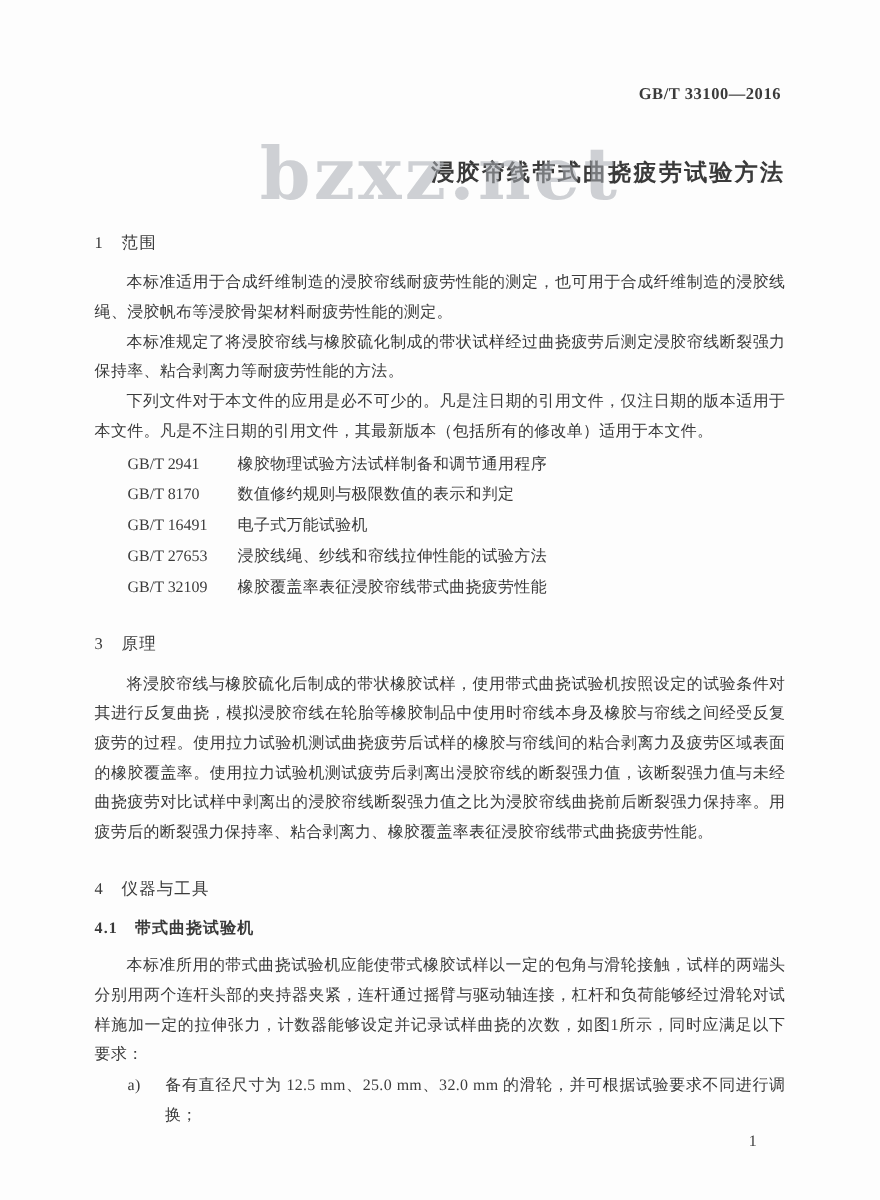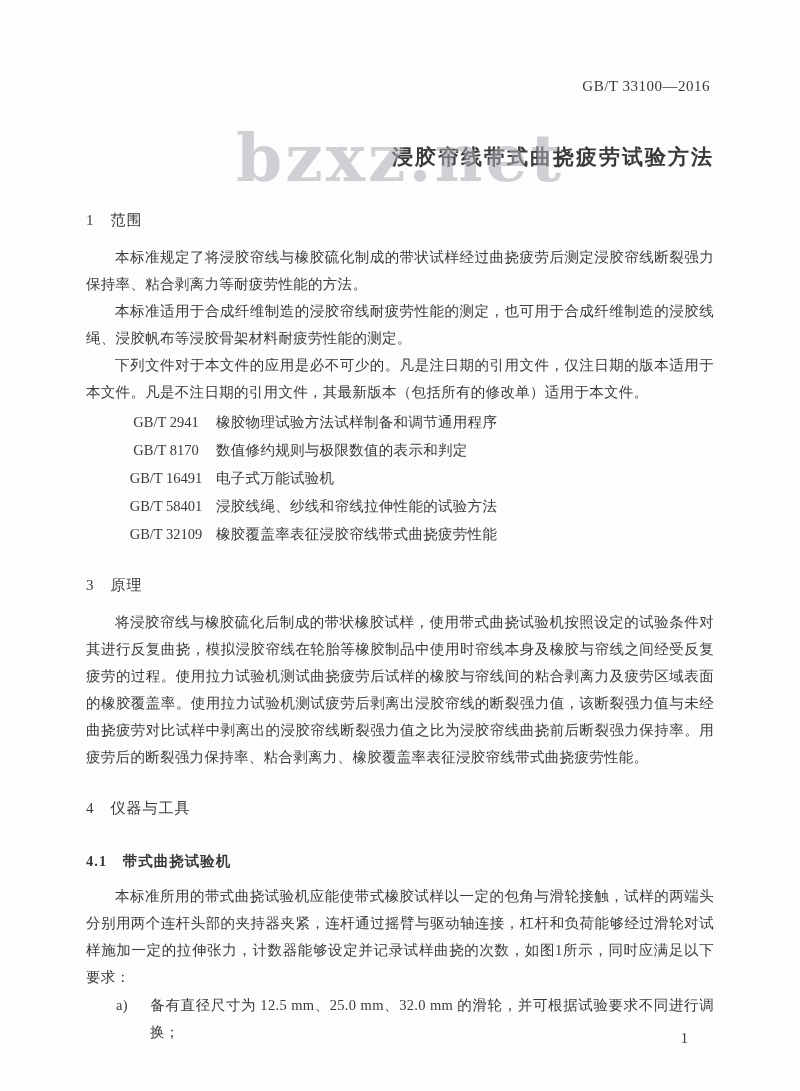--- a/index.html
+++ b/index.html
@@ -31,21 +31,21 @@
     color: #a9adb3;
     opacity: 0.55;
     z-index: 2;
     pointer-events: none;
     font-family: "DejaVu Serif", serif;
   }
 
   .std-number {
     text-align: right;
     font-size: 15px;
-    font-weight: normal;
+    font-weight: bold;
     letter-spacing: 0.5px;
     padding-right: 4px;
   }
 
   .doc-title {
     text-align: right;
     font-size: 21px;
     font-weight: bold;
     letter-spacing: 2px;
     margin-top: 48px;
@@ -59,21 +59,21 @@
     font-size: 15px;
     font-weight: normal;
     margin-top: 28px;
     margin-bottom: 14px;
     letter-spacing: 1px;
   }
 
   h3.sub-heading {
     font-size: 14.5px;
     font-weight: bold;
-    margin-top: 34px;
+    margin-top: 16px;
     margin-bottom: 12px;
     letter-spacing: 1px;
   }
 
   p.body-para {
     font-size: 14.5px;
     line-height: 27px;
     text-indent: 2em;
     text-align: justify;
     letter-spacing: 0.3px;
@@ -84,21 +84,20 @@
   .ref-row {
     font-size: 14.5px;
     line-height: 28px;
     padding-left: 30px;
     white-space: nowrap;
   }
 
   .ref-code {
     display: inline-block;
     min-width: 100px;
-    text-align: center;
   }
 
   .ref-title { letter-spacing: 0.3px; }
 
   .req-list { margin-top: 1px; }
 
   .req-item {
     font-size: 14.5px;
     line-height: 27px;
     padding-left: 64px;
@@ -128,38 +127,38 @@
 <div class="page">
 
   <div class="watermark">bzxz.net</div>
 
   <div class="std-number">GB/T 33100—2016</div>
 
   <h1 class="doc-title">浸胶帘线带式曲挠疲劳试验方法</h1>
 
   <section class="first-section">
     <h2 class="sec-heading">1　范围</h2>
+    <p class="body-para">本标准适用于合成纤维制造的浸胶帘线耐疲劳性能的测定，也可用于合成纤维制造的浸胶线绳、浸胶帆布等浸胶骨架材料耐疲劳性能的测定。</p>
     <p class="body-para">本标准规定了将浸胶帘线与橡胶硫化制成的带状试样经过曲挠疲劳后测定浸胶帘线断裂强力保持率、粘合剥离力等耐疲劳性能的方法。</p>
-    <p class="body-para">本标准适用于合成纤维制造的浸胶帘线耐疲劳性能的测定，也可用于合成纤维制造的浸胶线绳、浸胶帆布等浸胶骨架材料耐疲劳性能的测定。</p>
   </section>
 
   <section>
     <p class="body-para">下列文件对于本文件的应用是必不可少的。凡是注日期的引用文件，仅注日期的版本适用于本文件。凡是不注日期的引用文件，其最新版本（包括所有的修改单）适用于本文件。</p>
     <div class="ref-list">
       <div class="ref-row">
         <span class="ref-code">GB/T 2941</span><span class="ref-title">橡胶物理试验方法试样制备和调节通用程序</span>
       </div>
       <div class="ref-row">
         <span class="ref-code">GB/T 8170</span><span class="ref-title">数值修约规则与极限数值的表示和判定</span>
       </div>
       <div class="ref-row">
         <span class="ref-code">GB/T 16491</span><span class="ref-title">电子式万能试验机</span>
       </div>
       <div class="ref-row">
-        <span class="ref-code">GB/T 58401</span><span class="ref-title">浸胶线绳、纱线和帘线拉伸性能的试验方法</span>
+        <span class="ref-code">GB/T 27653</span><span class="ref-title">浸胶线绳、纱线和帘线拉伸性能的试验方法</span>
       </div>
       <div class="ref-row">
         <span class="ref-code">GB/T 32109</span><span class="ref-title">橡胶覆盖率表征浸胶帘线带式曲挠疲劳性能</span>
       </div>
     </div>
   </section>
 
   <section>
     <h2 class="sec-heading">3　原理</h2>
     <p class="body-para">将浸胶帘线与橡胶硫化后制成的带状橡胶试样，使用带式曲挠试验机按照设定的试验条件对其进行反复曲挠，模拟浸胶帘线在轮胎等橡胶制品中使用时帘线本身及橡胶与帘线之间经受反复疲劳的过程。使用拉力试验机测试曲挠疲劳后试样的橡胶与帘线间的粘合剥离力及疲劳区域表面的橡胶覆盖率。使用拉力试验机测试疲劳后剥离出浸胶帘线的断裂强力值，该断裂强力值与未经曲挠疲劳对比试样中剥离出的浸胶帘线断裂强力值之比为浸胶帘线曲挠前后断裂强力保持率。用疲劳后的断裂强力保持率、粘合剥离力、橡胶覆盖率表征浸胶帘线带式曲挠疲劳性能。</p>

